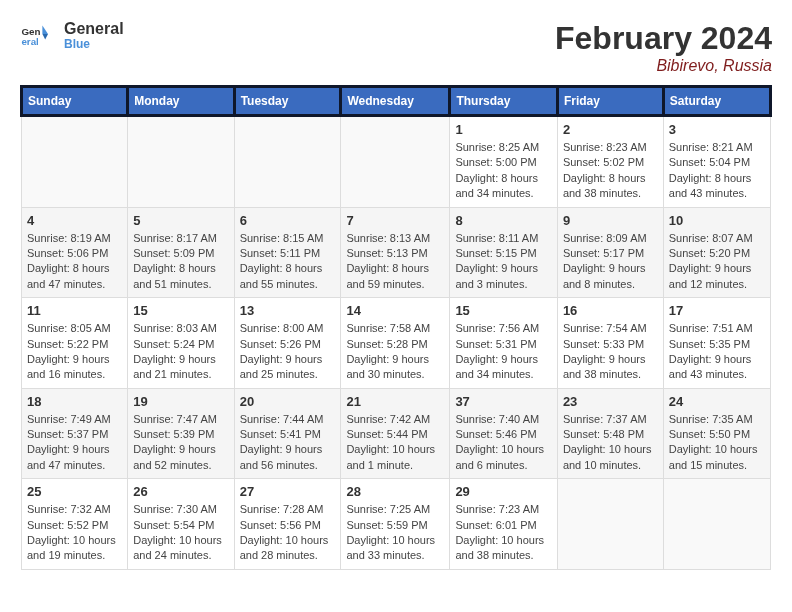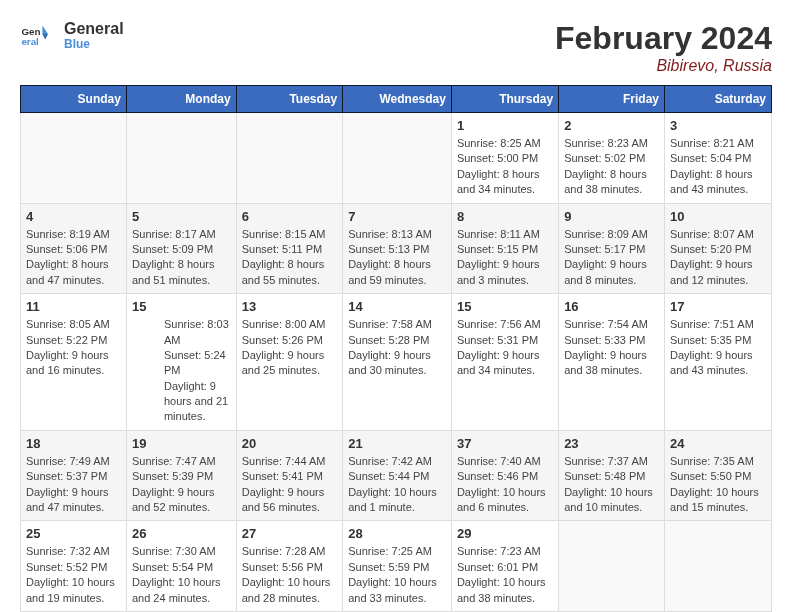--- a/index.html
+++ b/index.html
@@ -43,24 +43,24 @@
       width: 100%;
       border-collapse: collapse;
       font-size: 11px;
     }
     thead tr {
       background-color: #3a6bbf;
       color: #fff;
     }
     thead th {
       padding: 6px 5px;
-      text-align: right;
+      text-align: left;
       font-weight: bold;
       font-size: 12px;
-      border: 1px solid #0f172a;
+      border: 3px solid #0f172a;
     }
     tbody tr {
       border-bottom: 1px solid #ddd;
     }
     tbody td {
       vertical-align: top;
       padding: 5px 5px;
       border: 1px solid #ddd;
       color: #333;
       min-height: 80px;
@@ -191,21 +191,21 @@
       </tr>
       <tr>
         <td>
           <span class="day-num">11</span>
           <div class="day-info" style="white-space: pre-line;">Sunrise: 8:05 AM
 Sunset: 5:22 PM
 Daylight: 9 hours and 16 minutes.</div>
         </td>
         <td>
           <span class="day-num">15</span>
-          <div class="day-info" style="white-space: pre-line; margin-left: 32px;">Sunrise: 8:03 AM
+          <div class="day-info" style="white-space: pre-line;">Sunrise: 8:03 AM
 Sunset: 5:24 PM
 Daylight: 9 hours and 21 minutes.</div>
         </td>
         <td>
           <span class="day-num">13</span>
           <div class="day-info" style="white-space: pre-line;">Sunrise: 8:00 AM
 Sunset: 5:26 PM
 Daylight: 9 hours and 25 minutes.</div>
         </td>
         <td>

